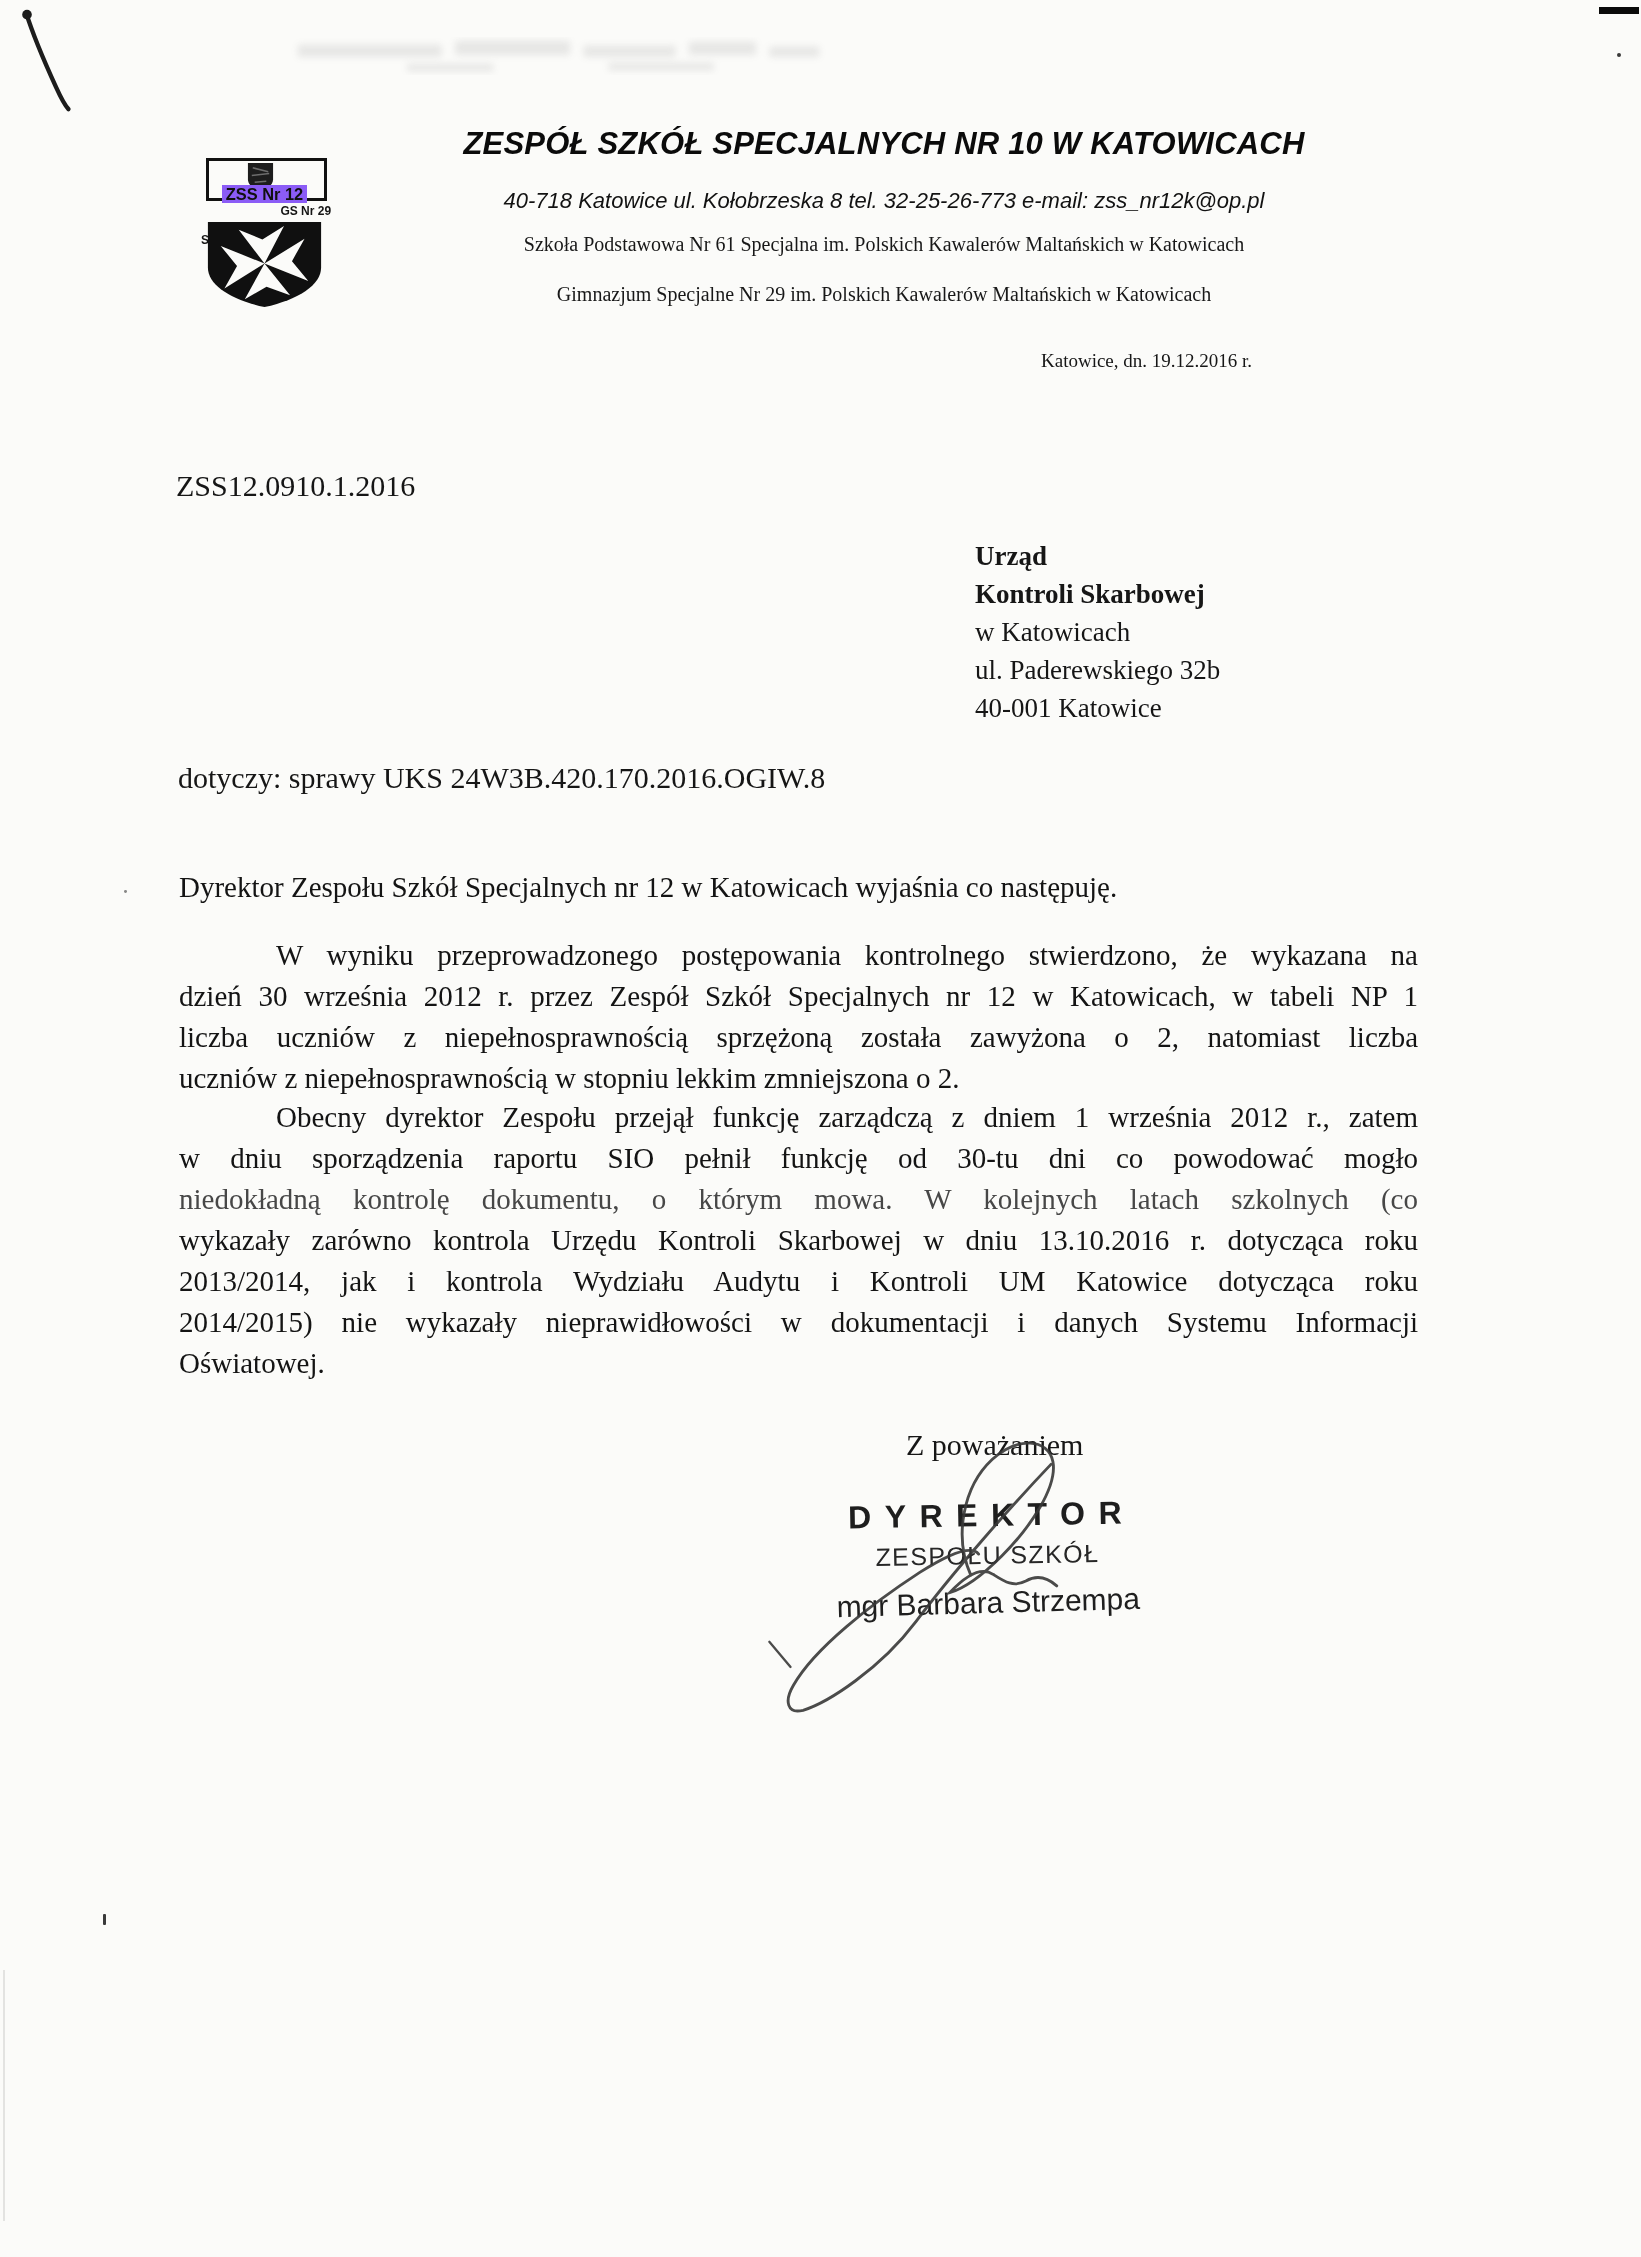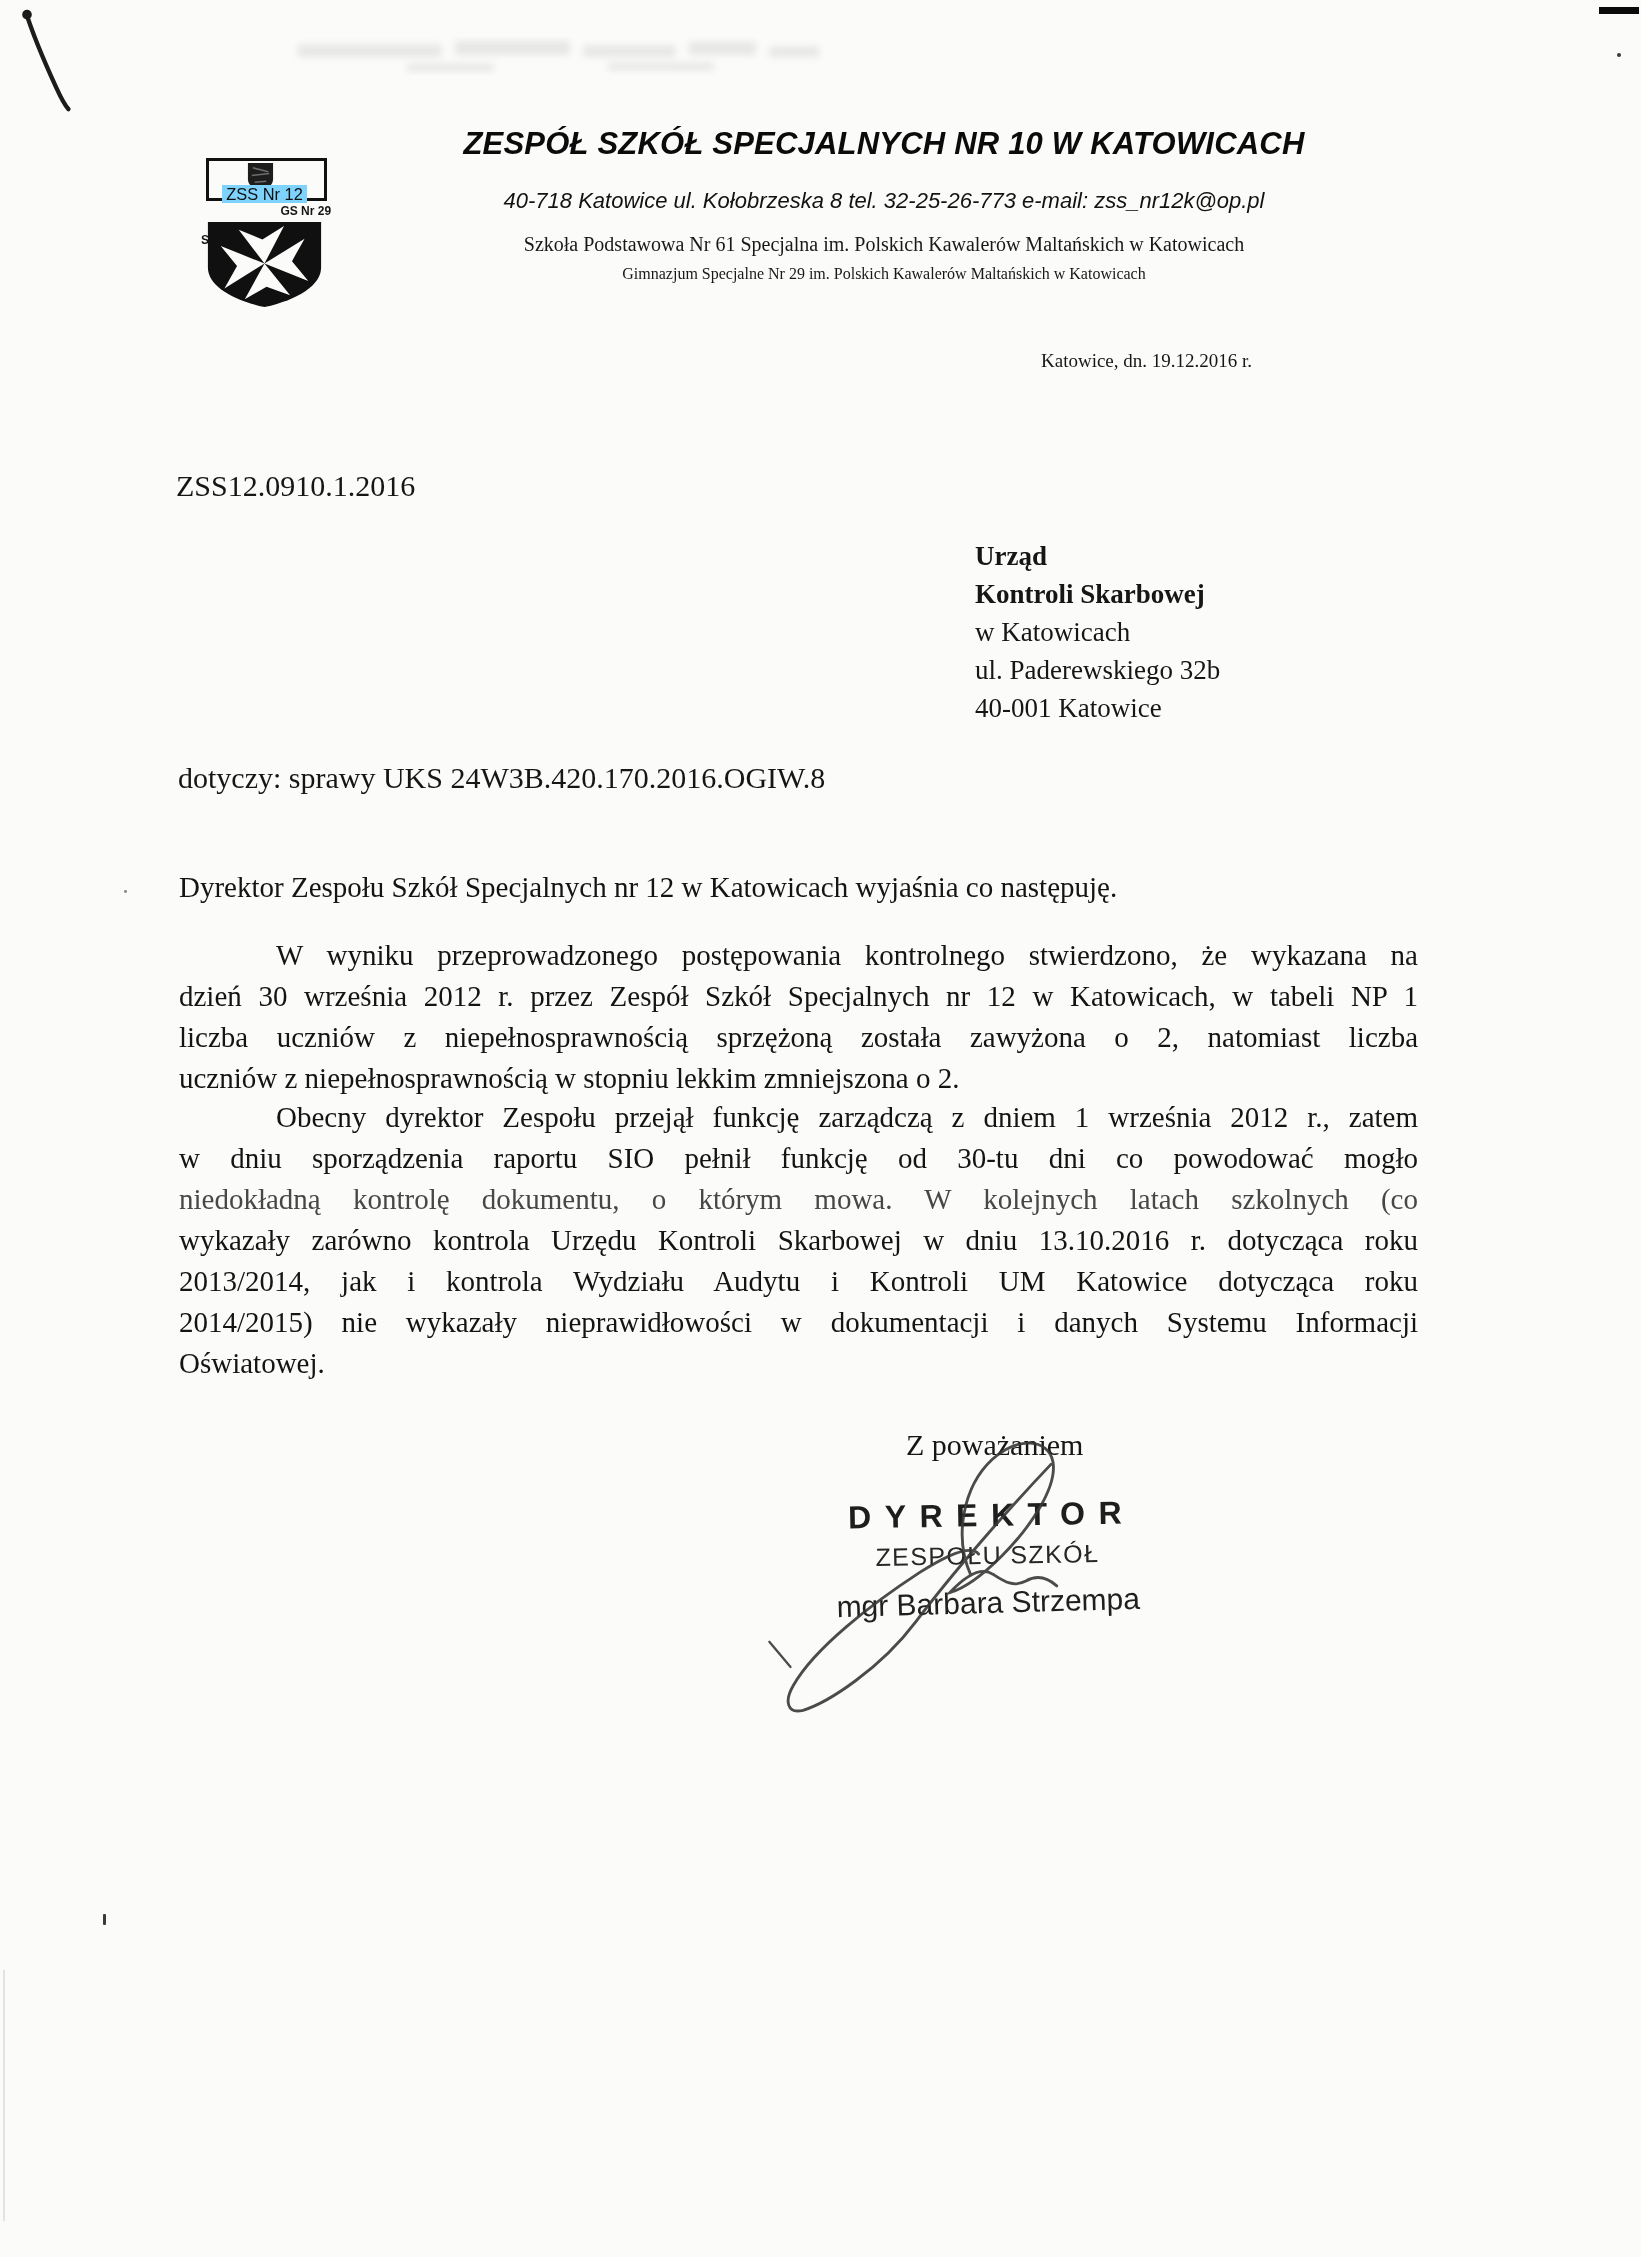--- a/index.html
+++ b/index.html
@@ -28,35 +28,35 @@
     font-family:"Liberation Sans", sans-serif;
     font-weight:bold;font-style:italic;
     font-size:31px;letter-spacing:0.2px;color:#0b0b0b;
   }
   .hdr-address{
     top:188px;
     font-family:"Liberation Sans", sans-serif;
     font-style:italic;font-size:22px;color:#121212;
   }
   .hdr-school1{top:233px;font-size:20px;color:#181818;}
-  .hdr-school2{top:265px;font-size:16px;color:#181818;}
+  .hdr-school2{top:283px;font-size:20px;color:#181818;}
 
   
   .logo{left:203px;top:153px;width:131px;height:156px;}
   .logo-box{
     position:absolute;left:2.9px;top:4.8px;width:115px;height:37px;
     border:3.9px solid #111;background:#fbfbf9;
   }
   .logo-crest{position:absolute;left:42px;top:8.7px;}
   .logo-zss{
     position:absolute;left:0;top:32px;width:123px;text-align:center;
   }
   .logo-zss span{
-    background:#7dd3fc;padding:0 3.9px;
-    font-family:"Liberation Sans", sans-serif;font-weight:normal;font-size:16.4px;color:#101010;
+    background:#8b5cf6;padding:0 3.9px;
+    font-family:"Liberation Sans", sans-serif;font-weight:bold;font-size:16.4px;color:#101010;
   }
   .logo-sub{
     position:absolute;top:51px;
     font-family:"Liberation Sans", sans-serif;font-weight:bold;font-size:12px;color:#151515;
   }
   .logo-sub.l{left:-1.9px;margin-top:29px;} .logo-sub.r{right:2.9px;}
   .logo-shield{position:absolute;left:1.9px;top:66px;}
 
   
   .place-date{left:1041px;top:350px;font-size:19px;}

